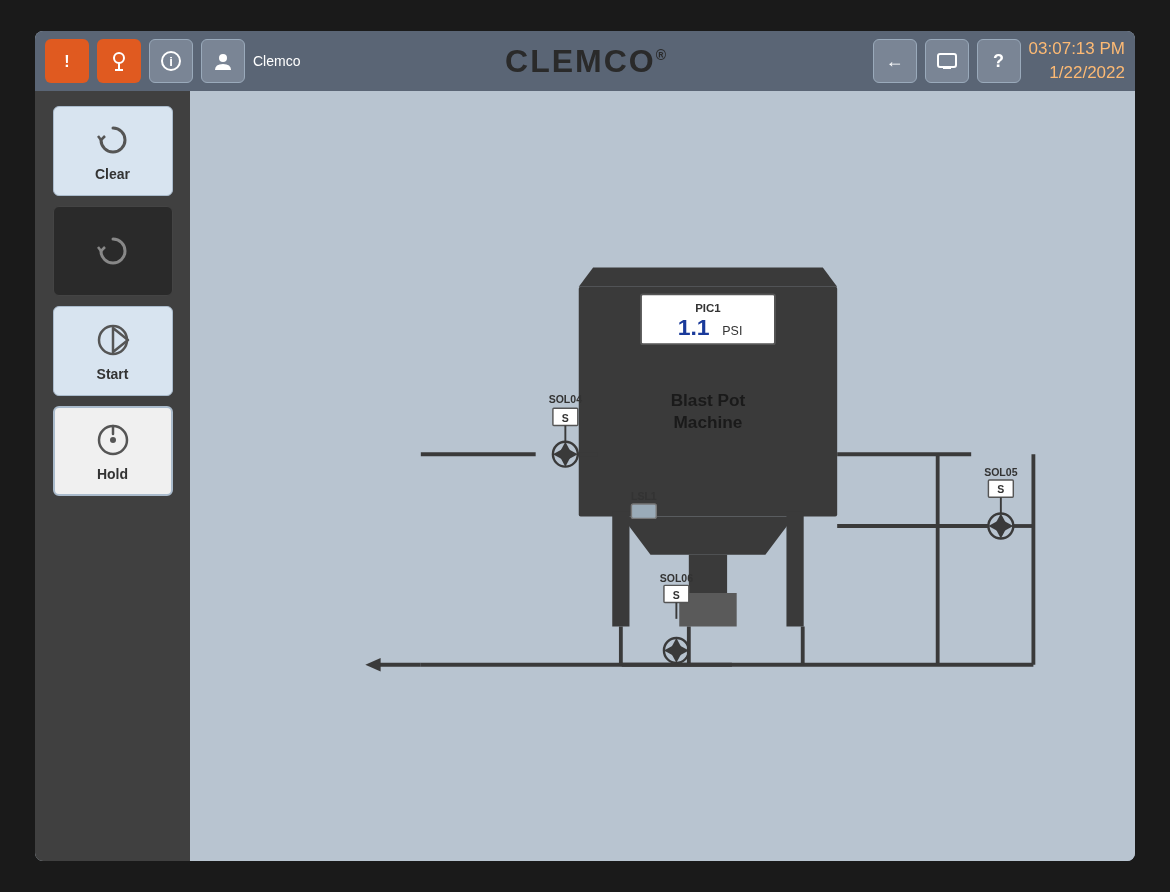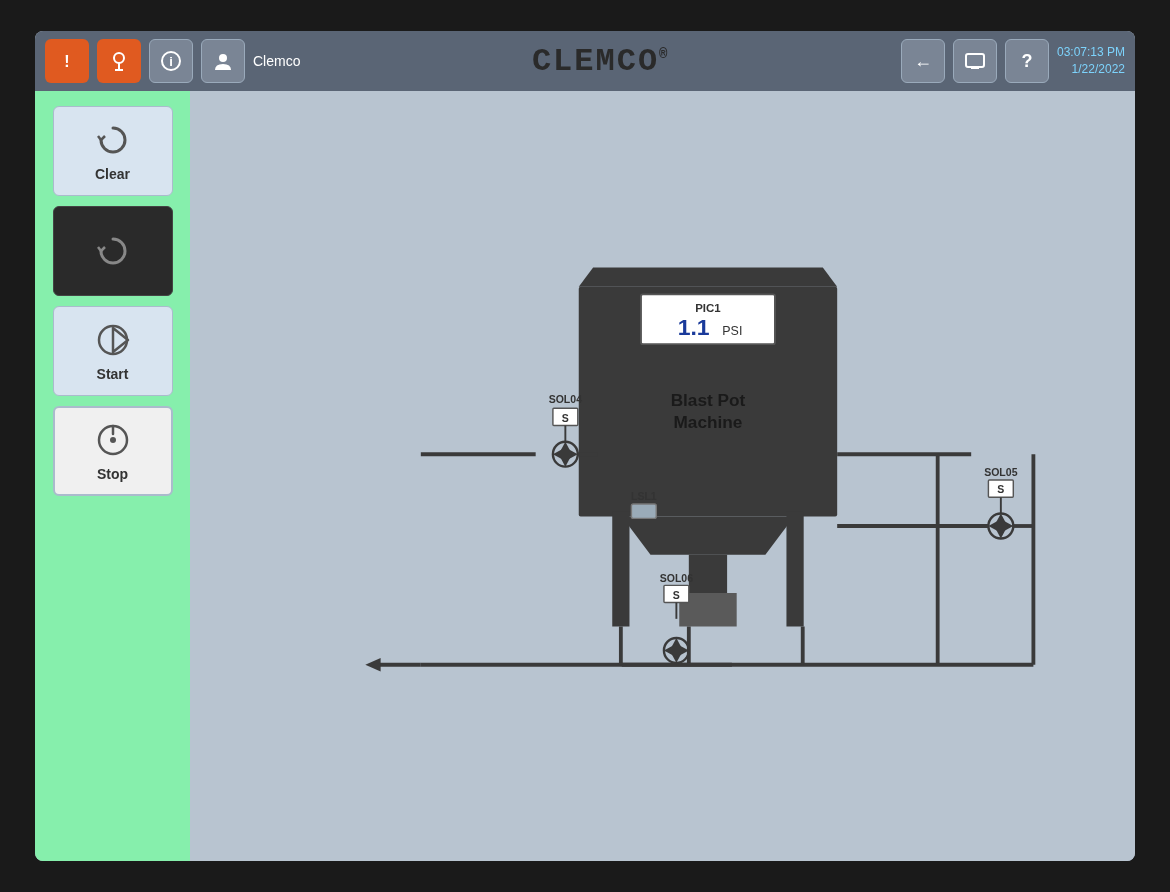--- a/index.html
+++ b/index.html
@@ -53,51 +53,51 @@
     .header-user {
       display: flex;
       align-items: center;
       gap: 6px;
       color: white;
       font-size: 14px;
     }
     .header-title {
       flex: 1;
       text-align: center;
-      font-family: Liberation Mono, monospace;
+      font-family: Liberation Sans, sans-serif;
       font-size: 32px;
       font-weight: 900;
       color: #2a2a2a;
       letter-spacing: 2px;
     }
     .header-title sup {
       font-size: 14px;
       vertical-align: super;
     }
     .header-right {
       display: flex;
       align-items: center;
       gap: 8px;
     }
     .header-time {
-      color: #7dd3fc;
-      font-size: 12px;
+      color: #fdba74;
+      font-size: 17px;
       text-align: right;
       line-height: 1.4;
     }
     
     #main {
       display: flex;
       flex: 1;
       overflow: hidden;
     }
     
     #sidebar {
       width: 155px;
-      background: #86efac;
+      background: #404040;
       display: flex;
       flex-direction: column;
       align-items: center;
       padding: 15px 10px;
       gap: 10px;
       flex-shrink: 0;
     }
     .sidebar-btn {
       width: 120px;
       height: 90px;
@@ -223,21 +223,21 @@
         <span class="sidebar-btn-label">Start</span>
       </div>
 
 
       <div class="sidebar-btn active-stop">
         <svg width="40" height="40" viewBox="0 0 40 40">
           <circle cx="20" cy="20" r="14" fill="none" stroke="#555" stroke-width="2.5"></circle>
           <circle cx="20" cy="20" r="3" fill="#555"></circle>
           <line x1="20" y1="6" x2="20" y2="14" stroke="#555" stroke-width="2.5" stroke-linecap="round"></line>
         </svg>
-        <span class="sidebar-btn-label">Stop</span>
+        <span class="sidebar-btn-label">Hold</span>
       </div>
     </div>
 
     <div id="diagram">
 
       <svg id="diagram-svg" viewBox="0 0 945 770" xmlns="http://www.w3.org/2000/svg">
 
         <rect x="385" y="170" width="270" height="240" fill="#3a3a3a" rx="2"></rect>
 
         <polygon points="385,170 655,170 640,150 400,150" fill="#3a3a3a"></polygon>

